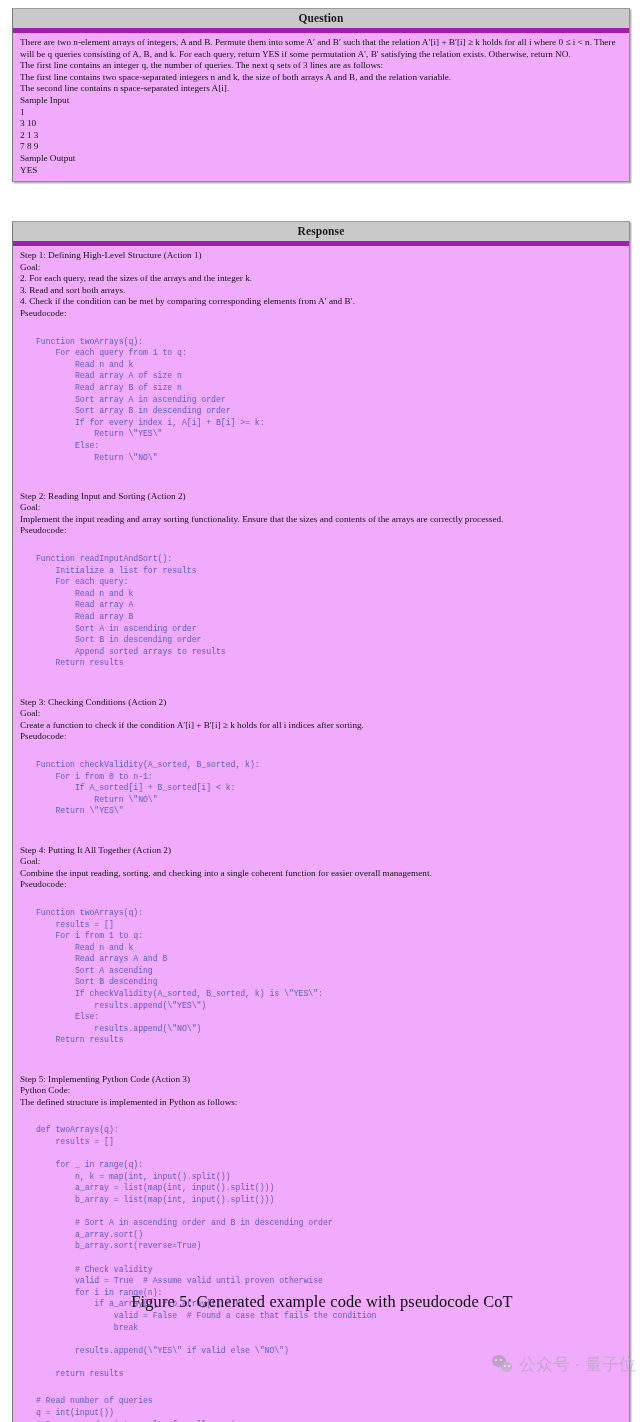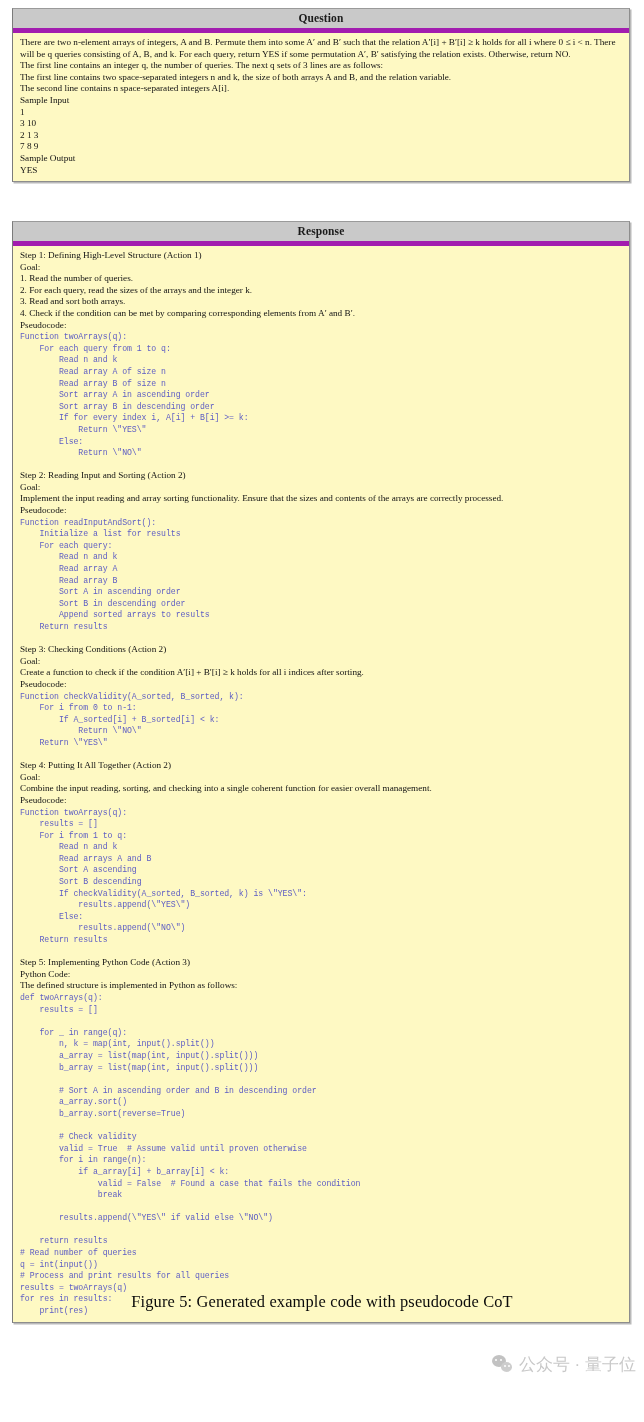--- a/index.html
+++ b/index.html
@@ -41,21 +41,21 @@
     background: #c9c9c9;
     border-bottom: 5px solid #a21caf;
     text-align: center;
     font-weight: bold;
     font-size: 11.5px;
     color: #1b1b1b;
     letter-spacing: .1px;
   }
   .panel-body {
     padding: 4px 10px 5px 7px;
-    background: #fef9c3;
+    background: #f0abfc;
   }
 
   #question-panel { top: 8px; }
   #response-panel { top: 221px; }
 
   
   .prose {
     font-size: 9.2px;
     line-height: 11.55px;
     color: #121212;
@@ -77,21 +77,21 @@
     margin: 0;
   }
 
   
   .code {
     font-family: "Liberation Mono", "DejaVu Sans Mono", monospace;
     font-size: 8.2px;
     line-height: 11.6px;
     color: #5d5dc4;
     white-space: pre;
-    margin: 0;
+    margin: 16px;
     letter-spacing: -0.05px;
   }
 
   .gap { height: 11.6px; }
 
   
   .caption {
     position: absolute;
     left: 0;
     top: 1292px;
@@ -161,21 +161,20 @@
       <div class="line">YES</div>
     </div>
   </div>
 
   <div class="panel" id="response-panel">
     <div class="panel-header">Response</div>
     <div class="panel-body">
 
       <div class="line">Step 1: Defining High-Level Structure (Action 1)</div>
       <div class="line">Goal:</div>
-      <div class="line prose">1. Read the number of queries.</div>
       <div class="line prose">2. For each query, read the sizes of the arrays and the integer k.</div>
       <div class="line prose">3. Read and sort both arrays.</div>
       <div class="line prose">4. Check if the condition can be met by comparing corresponding elements from A′ and B′.</div>
       <div class="line">Pseudocode:</div>
       <pre class="code">Function twoArrays(q):
     For each query from 1 to q:
         Read n and k
         Read array A of size n
         Read array B of size n
         Sort array A in ascending order

